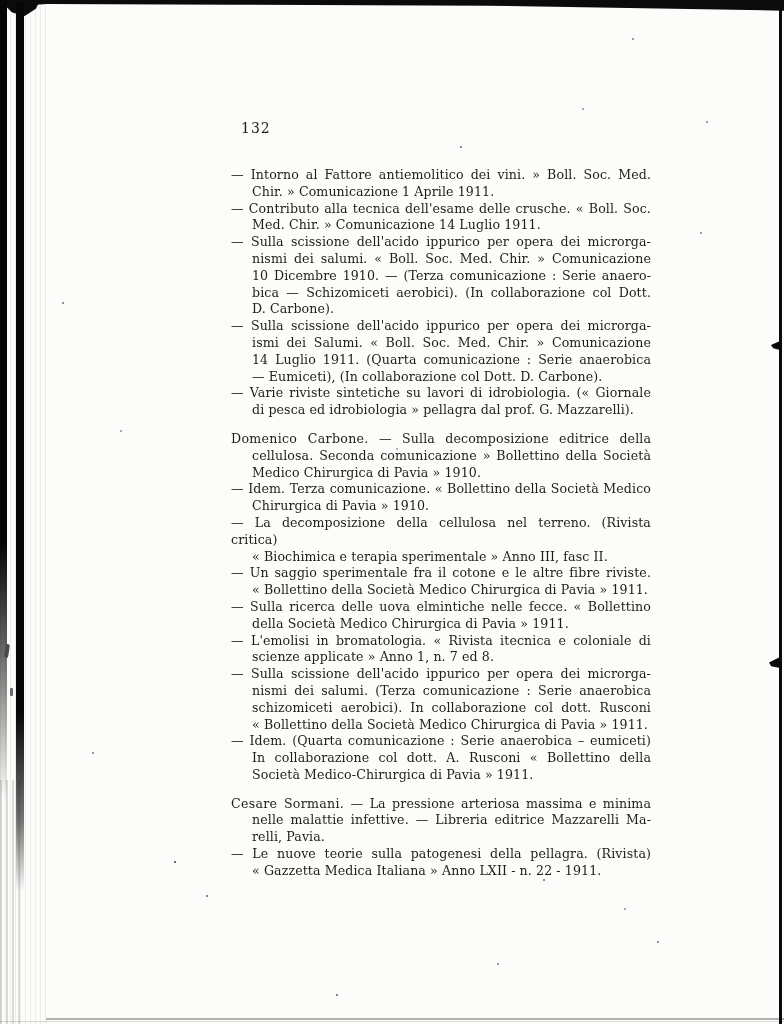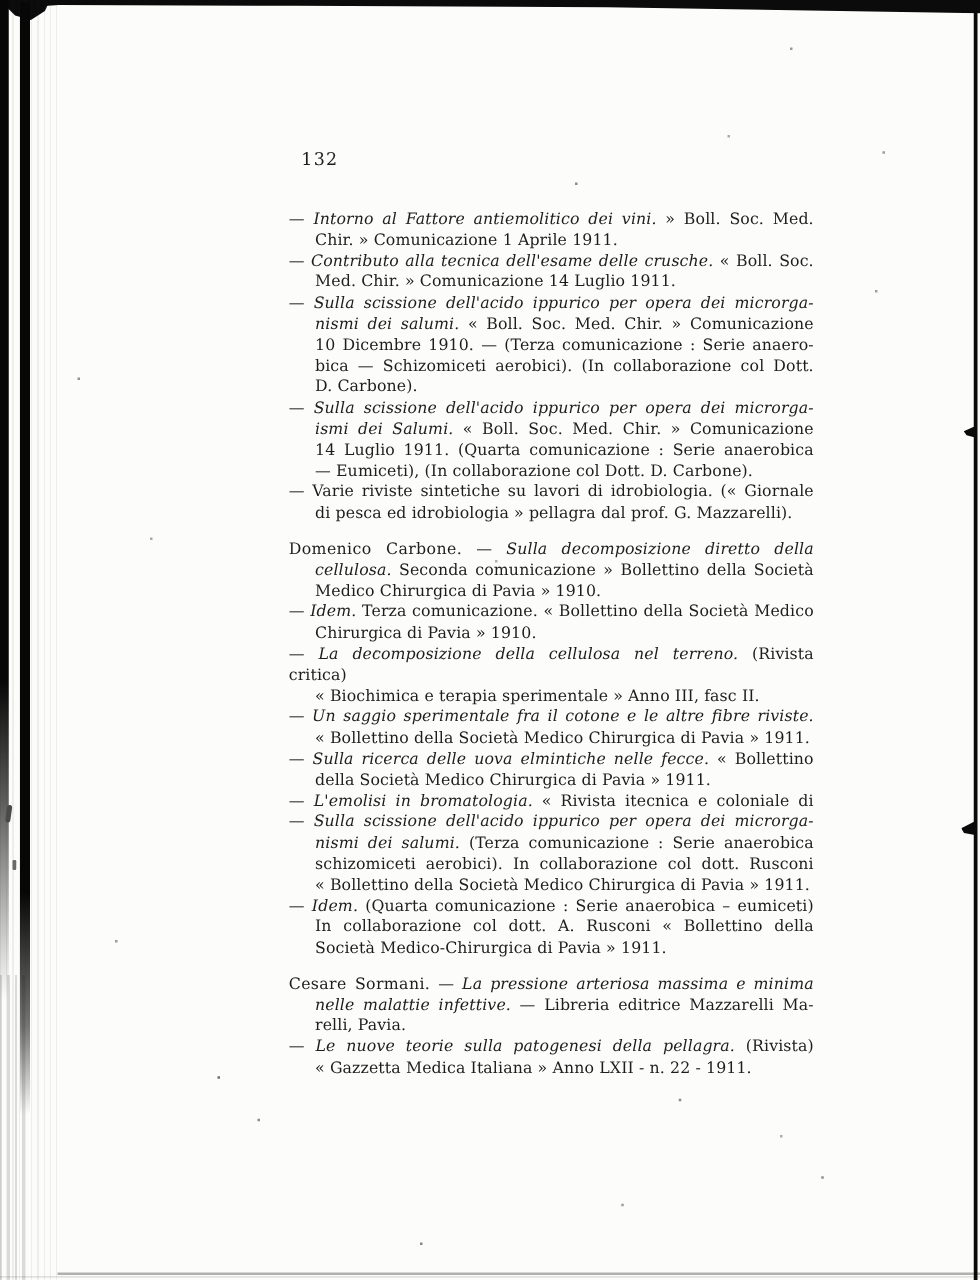--- a/index.html
+++ b/index.html
@@ -16,21 +16,21 @@
   }
   .pagenum{
     font-size:14px;line-height:16px;margin:0 0 31px 10px;
     letter-spacing:1px;
   }
   .section{margin:0 0 12px 0;}
   .entry{margin:0;}
   .line{min-height:16.8px;}
   .line.j{text-align:justify;text-align-last:justify;}
   .line.cont{padding-left:21px;}
-  .seg-i{font-style:italic;}
+  .seg-i{}
   .seg-b{font-weight:400;letter-spacing:.3px;}
   .seg-r{font-style:normal;}
   
   .edge-top{
     position:absolute;left:0;top:0;width:784px;height:13px;background:#0b0b0b;
     clip-path:polygon(0 0,100% 0,100% 82%,62% 44%,30% 36%,6% 30%,0 55%);
   }
   .corner-blob{
     position:absolute;left:6px;top:0;width:34px;height:16px;background:#0b0b0b;
     clip-path:polygon(0 0,100% 0,88% 55%,55% 100%,18% 78%,0 40%);
@@ -129,21 +129,21 @@
           <div class="line j cont"><span class="seg-r">14 Luglio 1911. (Quarta comunicazione : Serie anaerobica</span></div>
           <div class="line cont"><span class="seg-r">— Eumiceti), (In collaborazione col Dott. D. Carbone).</span></div>
         </div>
         <div class="entry">
           <div class="line j"><span class="seg-r">— Varie riviste sintetiche su lavori di idrobiologia. (« Giornale</span></div>
           <div class="line cont"><span class="seg-r">di pesca ed idrobiologia » pellagra dal prof. G. Mazzarelli).</span></div>
         </div>
       </div>
       <div class="section">
         <div class="entry">
-          <div class="line j"><span class="seg-b">Domenico Carbone.</span><span class="seg-r"> — </span><span class="seg-i">Sulla decomposizione diretto della</span></div>
+          <div class="line j"><span class="seg-b">Domenico Carbone.</span><span class="seg-r"> — </span><span class="seg-i">Sulla decomposizione editrice della</span></div>
           <div class="line j cont"><span class="seg-i">cellulosa.</span><span class="seg-r"> Seconda comunicazione » Bollettino della Società</span></div>
           <div class="line cont"><span class="seg-r">Medico Chirurgica di Pavia » 1910.</span></div>
         </div>
         <div class="entry">
           <div class="line j"><span class="seg-r">— </span><span class="seg-i">Idem.</span><span class="seg-r"> Terza comunicazione. « Bollettino della Società Medico</span></div>
           <div class="line cont"><span class="seg-r">Chirurgica di Pavia » 1910.</span></div>
         </div>
         <div class="entry">
           <div class="line j"><span class="seg-r">— </span><span class="seg-i">La decomposizione della cellulosa nel terreno.</span><span class="seg-r"> (Rivista critica)</span></div>
           <div class="line cont"><span class="seg-r">« Biochimica e terapia sperimentale » Anno III, fasc II.</span></div>
@@ -151,20 +151,21 @@
         <div class="entry">
           <div class="line j"><span class="seg-r">— </span><span class="seg-i">Un saggio sperimentale fra il cotone e le altre fibre riviste.</span></div>
           <div class="line cont"><span class="seg-r">« Bollettino della Società Medico Chirurgica di Pavia » 1911.</span></div>
         </div>
         <div class="entry">
           <div class="line j"><span class="seg-r">— </span><span class="seg-i">Sulla ricerca delle uova elmintiche nelle fecce.</span><span class="seg-r"> « Bollettino</span></div>
           <div class="line cont"><span class="seg-r">della Società Medico Chirurgica di Pavia » 1911.</span></div>
         </div>
         <div class="entry">
           <div class="line j"><span class="seg-r">— </span><span class="seg-i">L'emolisi in bromatologia.</span><span class="seg-r"> « Rivista itecnica e coloniale di</span></div>
+          <div class="line cont"><span class="seg-r">scienze applicate » Anno 1, n. 7 ed 8.</span></div>
         </div>
         <div class="entry">
           <div class="line j"><span class="seg-r">— </span><span class="seg-i">Sulla scissione dell'acido ippurico per opera dei microrga-</span></div>
           <div class="line j cont"><span class="seg-i">nismi dei salumi.</span><span class="seg-r"> (Terza comunicazione : Serie anaerobica</span></div>
           <div class="line j cont"><span class="seg-r">schizomiceti aerobici). In collaborazione col dott. Rusconi</span></div>
           <div class="line cont"><span class="seg-r">« Bollettino della Società Medico Chirurgica di Pavia » 1911.</span></div>
         </div>
         <div class="entry">
           <div class="line j"><span class="seg-r">— </span><span class="seg-i">Idem.</span><span class="seg-r"> (Quarta comunicazione : Serie anaerobica – eumiceti)</span></div>
           <div class="line j cont"><span class="seg-r">In collaborazione col dott. A. Rusconi « Bollettino della</span></div>

